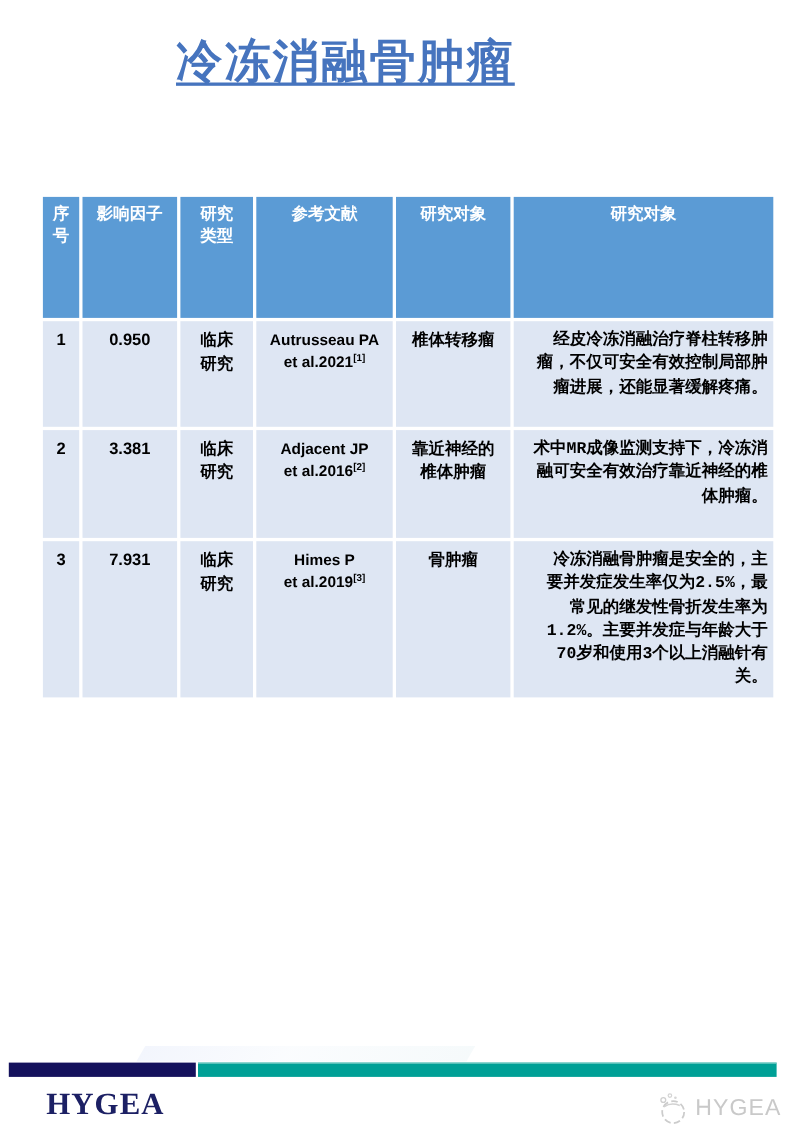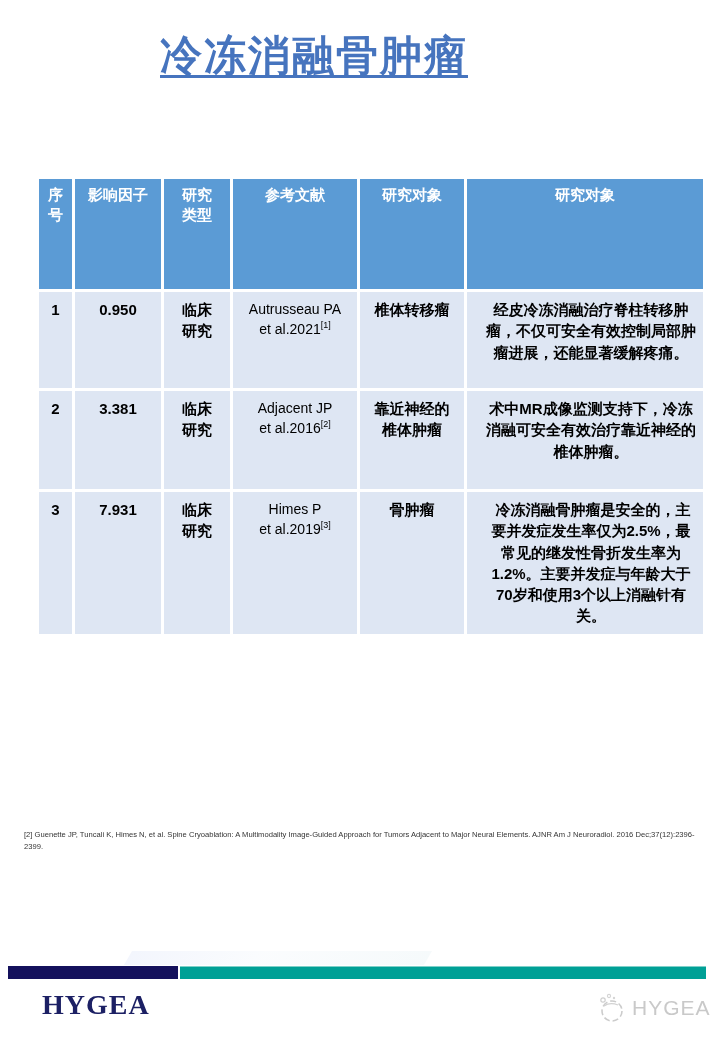--- a/index.html
+++ b/index.html
@@ -52,27 +52,28 @@
     color: #000000;
     font-size: 15px;
     font-weight: 700;
     vertical-align: top;
     padding: 7px 4px;
     line-height: 1.4;
     text-align: center;
   }
   .pre { white-space: pre-line; }
   td.c-res {
-    text-align: center;
+    text-align: right;
     white-space: pre-wrap;
     padding-left: 17px;
     padding-right: 5px;
     line-height: 1.42;
-  }
-  .ref-l1, .ref-l2 { font-size: 14px; font-weight: 400; line-height: 1.45; }
+    font-family: Liberation Mono, monospace;
+  }
+  .ref-l1, .ref-l2 { font-size: 14px; font-weight: 700; line-height: 1.45; }
   sup { font-size: 9px; }
 
   
   .footnotes {
     position: absolute; top: 829px; left: 24px; width: 678px;
     color: #333333;
     font-size: 7.6px;
     line-height: 1.62;
     font-weight: 400;
   }
@@ -178,21 +179,20 @@
       <div class="ref-l1">Himes P</div>
       <div class="ref-l2"><span>et al.2019</span><sup>[3]</sup></div>
     </td>
     <td class="pre">骨肿瘤</td>
     <td class="c-res"> 冷冻消融骨肿瘤是安全的，主要并发症发生率仅为2.5%，最常见的继发性骨折发生率为1.2%。主要并发症与年龄大于70岁和使用3个以上消融针有关。</td>
   </tr>
 </tbody>
   </table>
 
 <div class="footnotes">
-  <span class="footnote">[2] Guenette JP, Tuncali K, Himes N, et al. Spine Cryoablation: A Multimodality Image-Guided Approach for Tumors Adjacent to Major Neural Elements. AJNR Am J Neuroradiol. 2016 Dec;37(12):2396-2399.</span>
 </div>
 
 <div class="footer-reflection"></div>
 <div class="footer-bar-navy"></div>
 <div class="footer-bar-teal"></div>
 
 <div class="brand-wordmark">HYGEA</div>
 
 <div class="watermark">
   <svg width="30" height="32" viewBox="0 0 30 32">

